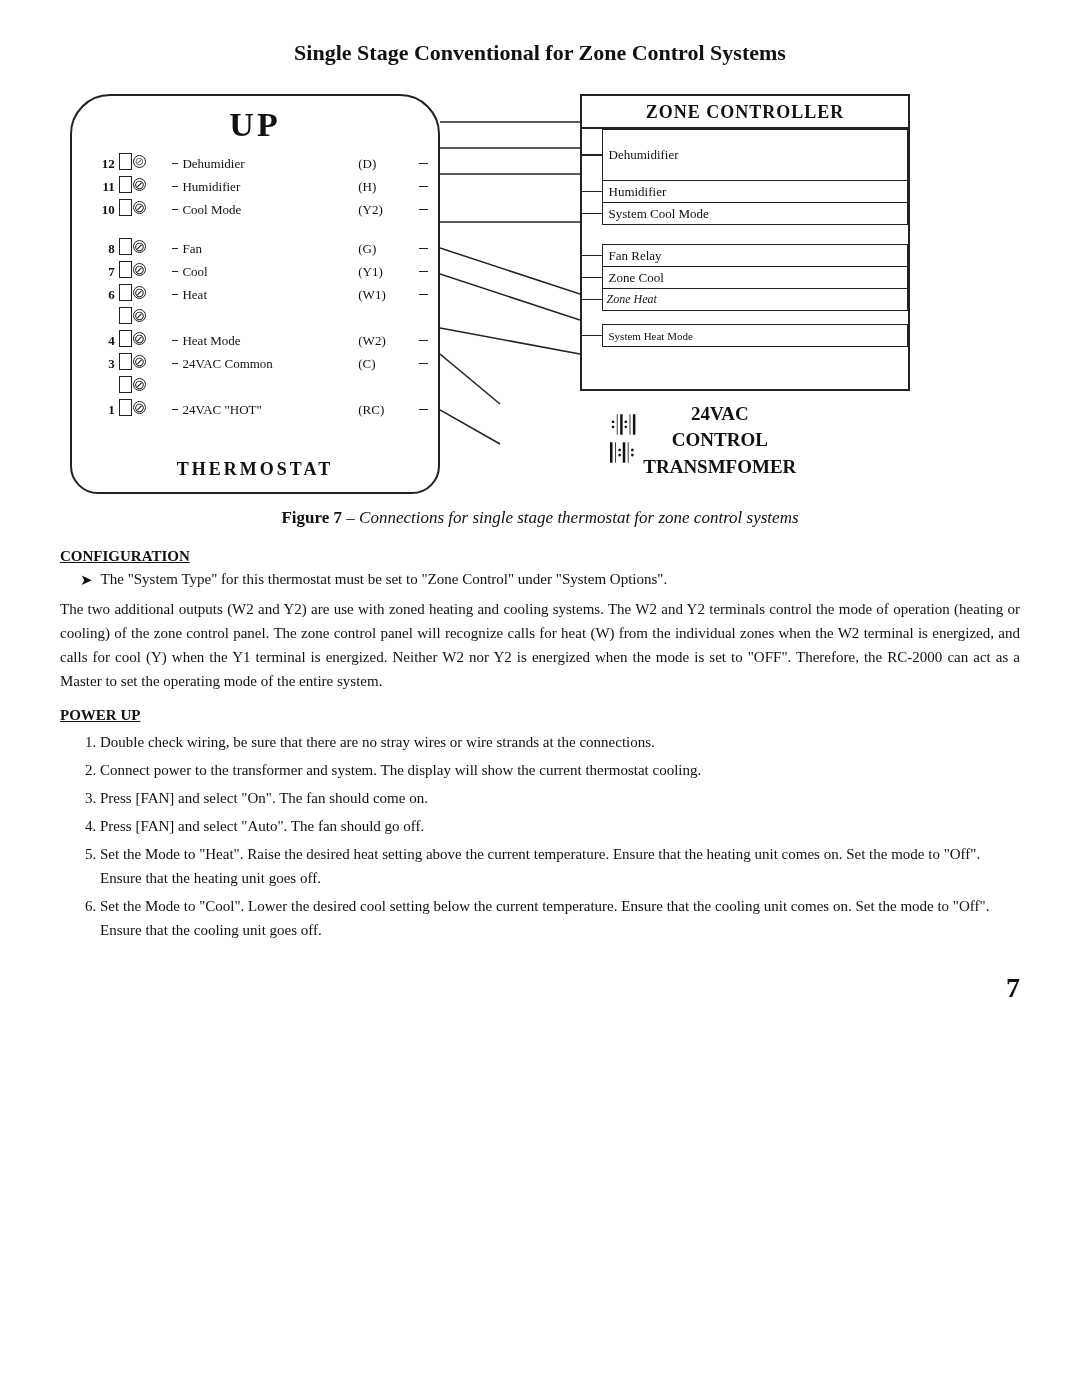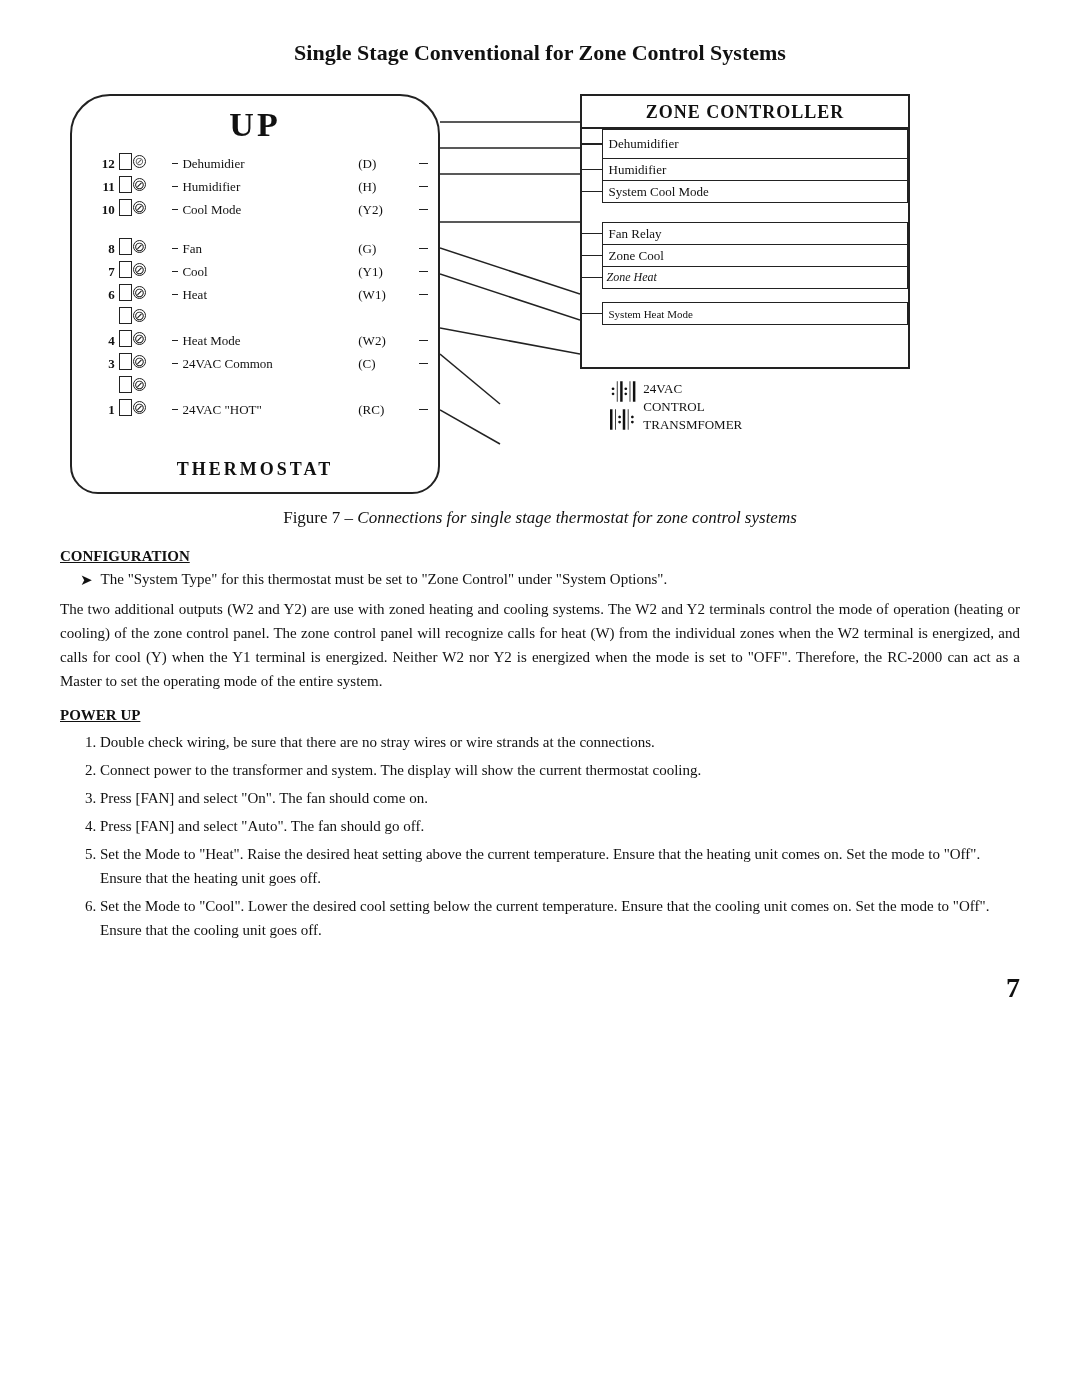--- a/index.html
+++ b/index.html
@@ -18,21 +18,21 @@
       text-align: center;
       margin-bottom: 28px;
     }
     
     .figure-caption {
       text-align: center;
       margin: 14px 0 20px 0;
       font-size: 17px;
     }
     .figure-caption strong {
-      font-weight: normal;
+      font-weight: bold;
       margin-top: 44px;
     }
     .figure-caption em {
       font-style: italic;
     }
     
     .section-title {
       font-weight: bold;
       font-size: 15px;
       margin-bottom: 6px;
@@ -333,21 +333,21 @@
 
     <div style="display:flex; flex-direction:column; gap:10px;">
       <div style="width:330px; border:2px solid #222; position:relative;">
         <div style="font-size:18px; font-weight:bold; text-align:center; padding:6px 0 4px; border-bottom:2px solid #222; letter-spacing:1px;">ZONE CONTROLLER</div>
         <table style="width:100%; border-collapse:collapse;">
           <tbody>
             <tr>
               <td style="width:20px;">
                   <div style="height:1.5px;background:#222;"></div>
                 </td>
-              <td style="border:1.5px solid #222; height:22px; font-size:13px; padding:6px 6px;">Dehumidifier</td>
+              <td style="border:1.5px solid #222; height:22px; font-size:13px; padding:17px 6px;">Dehumidifier</td>
             </tr>
             <tr>
               <td>
                   <div style="height:1.5px;background:#222;"></div>
                 </td>
               <td style="border:1.5px solid #222; height:22px; font-size:13px; padding:1px 6px;">Humidifier</td>
             </tr>
             <tr>
               <td>
                   <div style="height:1.5px;background:#222;"></div>
@@ -396,21 +396,21 @@
           </tbody>
         </table>
 
         <div style="position:absolute; top:0; right:-2px; width:2px; height:100%; background:#222;"></div>
       </div>
 
       <div style="display:flex; flex-direction:row; align-items:center; margin-left:30px;">
         <div style="font-size:26px; line-height:1.1; margin-right:8px;">
           𝄇𝄇<br>𝄆𝄆
         </div>
-        <div style="font-size:13px; font-weight:normal; line-height:1.4;">
+        <div style="font-size:19px; font-weight:bold; line-height:1.4;text-align:center;">
           <span style="white-space:pre-line;">24VAC
 CONTROL
 TRANSMFOMER</span>
         </div>
       </div>
     </div>
 
   </div>
 </div>
 

